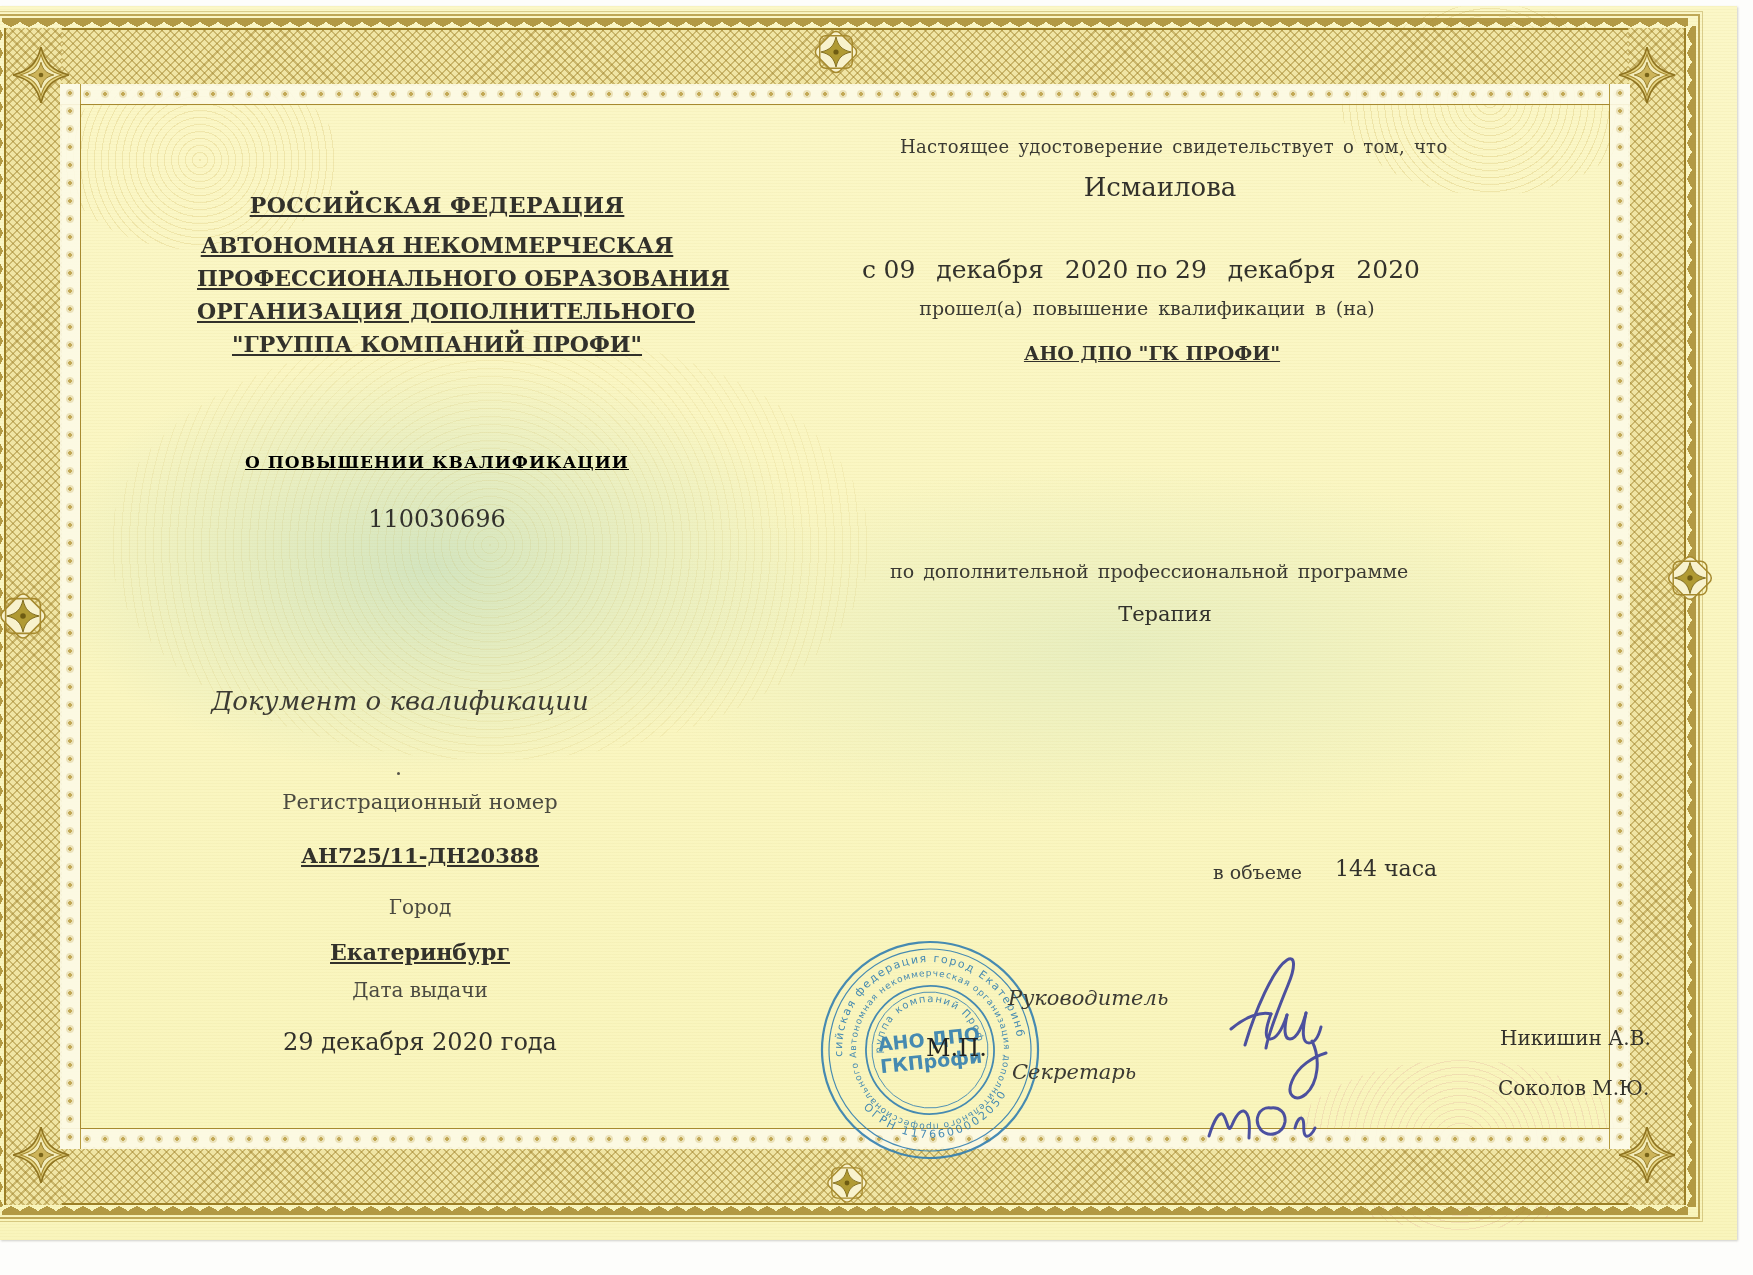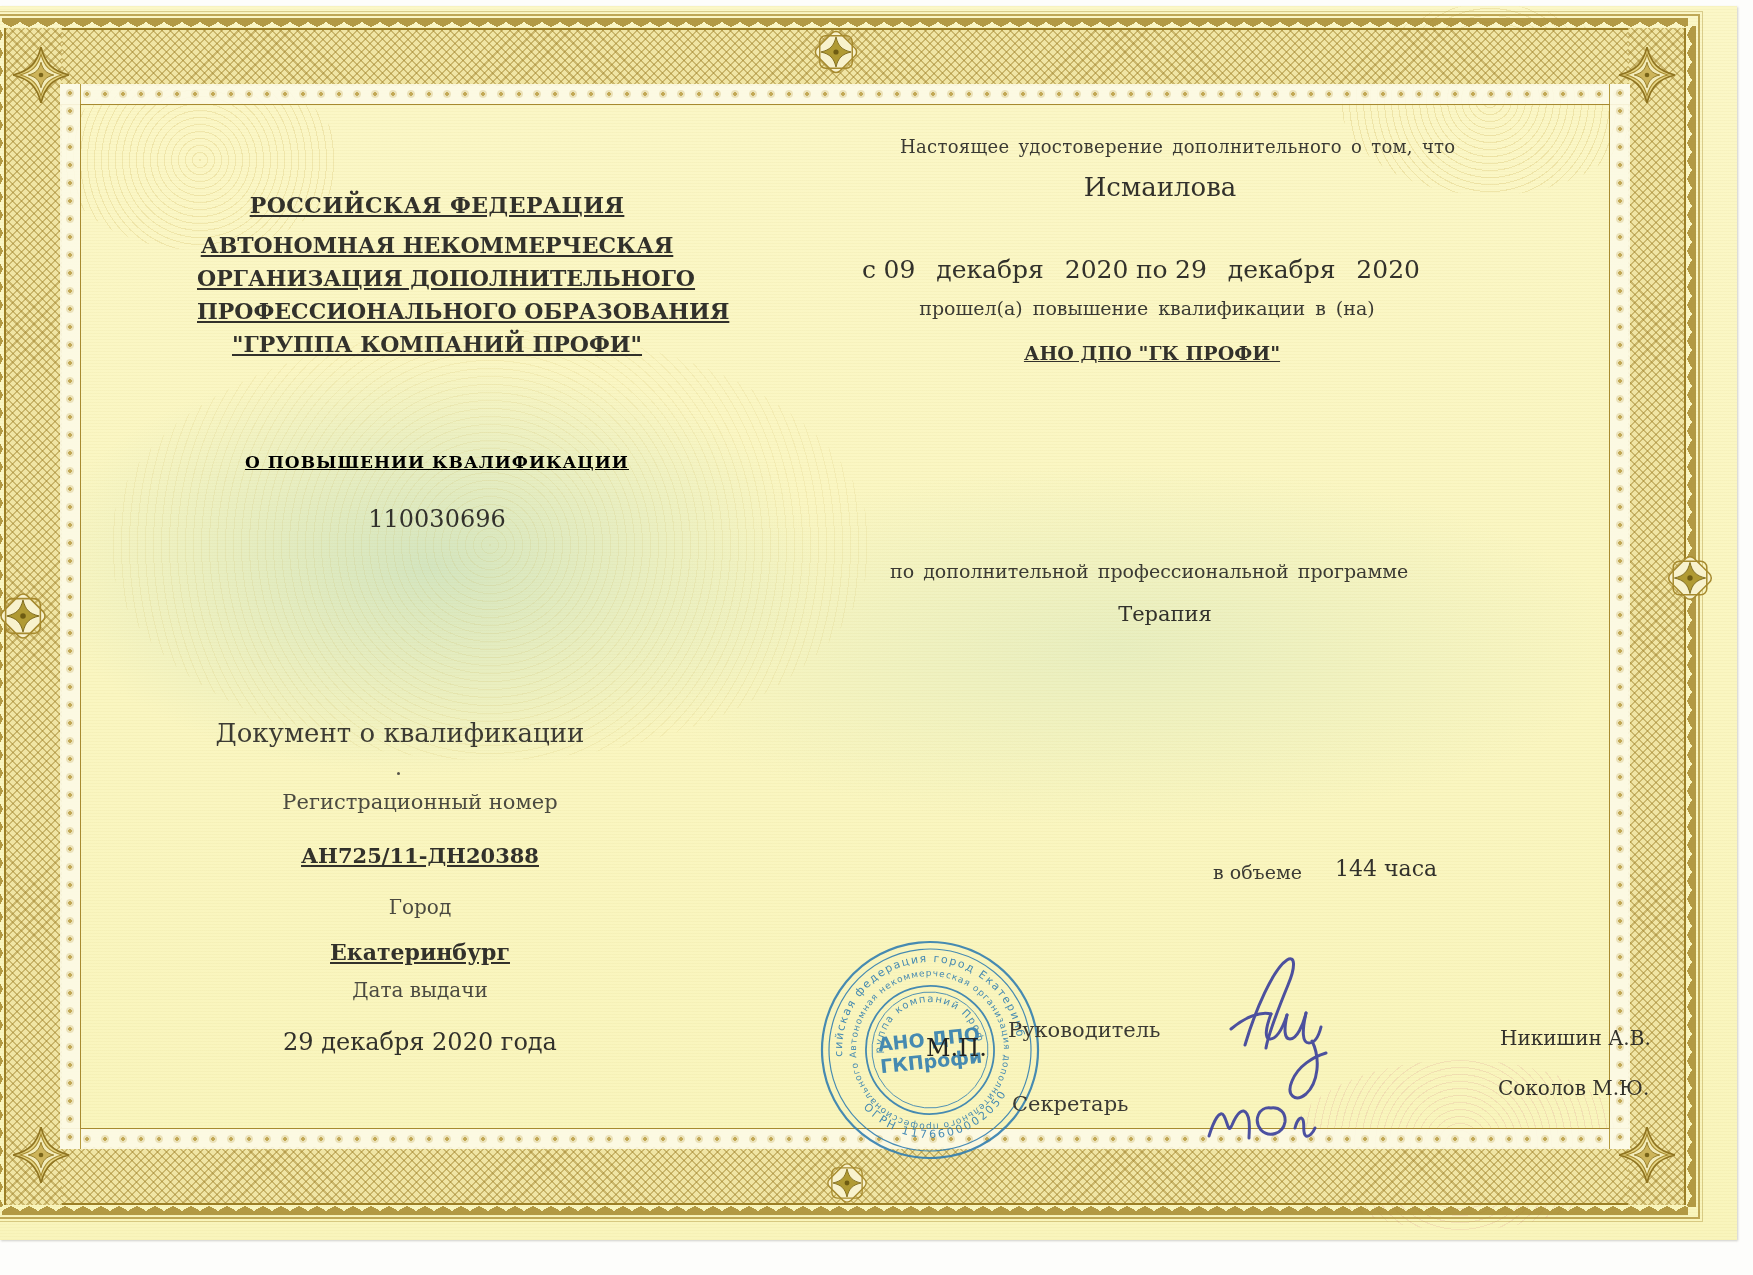--- a/index.html
+++ b/index.html
@@ -10,21 +10,21 @@
       radial-gradient(ellipse 560px 300px at 430px 560px, rgba(148,201,188,.38), rgba(148,201,188,0) 70%),
       radial-gradient(ellipse 720px 260px at 1120px 640px, rgba(168,210,186,.22), rgba(168,210,186,0) 70%),
       linear-gradient(180deg,#fbf7c7 0%,#faf6c1 55%,#f9f5bc 100%);
     box-shadow:1px 1px 2px rgba(120,120,110,.35);}
   .paper::after{content:"";position:absolute;inset:0;
     background:repeating-linear-gradient(0deg, rgba(200,182,100,.07) 0 1px, transparent 1px 3px);}
   .gl{position:absolute;border-radius:50%;pointer-events:none;}
   .abs{position:absolute;white-space:nowrap;}
   .ctr{position:absolute;text-align:center;white-space:nowrap;}
   .b{font-weight:700;text-decoration:underline;}
-  .it{margin-top:32px;}
+  .it{font-style:italic;}
   .lbl{color:#4b4a40;}
   
   .frame{position:absolute;left:4px;top:28px;width:1682px;height:1177px;}
   .outline1{position:absolute;inset:-14px;border:2px solid rgba(171,142,51,.75);}
   .outline2{position:absolute;inset:-17px;border:1px solid rgba(171,142,51,.40);}
   .zz{position:absolute;}
   .zz.t{left:-2px;right:-2px;top:-10px;height:9px;
     background:repeating-conic-gradient(from 298deg at 50% 100%, rgba(166,137,46,.85) 0 124deg, transparent 124deg 360deg);
     background-size:18px 9px;}
   .zz.bo{left:-2px;right:-2px;bottom:-10px;height:9px;
@@ -138,37 +138,37 @@
   <svg class="orn" style="left:1660px;top:548px" width="60" height="60" viewBox="0 0 100 100">
       <rect x="22" y="22" width="56" height="56" rx="10" fill="#f8f2cd" stroke="#a68a2e" stroke-width="2.5" transform="rotate(45 50 50)"></rect>
       <rect x="22" y="22" width="56" height="56" rx="10" fill="none" stroke="#a68a2e" stroke-width="2.5"></rect>
       <path d="M50 24 C54 40 60 46 76 50 C60 54 54 60 50 76 C46 60 40 54 24 50 C40 46 46 40 50 24 Z" fill="#b09a33" stroke="#7a6518" stroke-width="1.5"></path>
       <circle cx="50" cy="50" r="4.5" fill="#6e5c13"></circle>
     </svg>
 
   <div class="ctr b" style="left:197px;top:192px;width:480px;font-size:22px;letter-spacing:.5px">РОССИЙСКАЯ ФЕДЕРАЦИЯ</div>
   <div class="ctr b" style="left:197px;top:229px;width:480px;font-size:22px;line-height:33px">
     <div>АВТОНОМНАЯ НЕКОММЕРЧЕСКАЯ</div>
+    <div>ПРОФЕССИОНАЛЬНОГО ОБРАЗОВАНИЯ</div>
     <div>ОРГАНИЗАЦИЯ ДОПОЛНИТЕЛЬНОГО</div>
-    <div>ПРОФЕССИОНАЛЬНОГО ОБРАЗОВАНИЯ</div>
     <div>"ГРУППА КОМПАНИЙ ПРОФИ"</div>
   </div>
   <div class="ctr b" style="left:197px;top:452px;width:480px;font-size:17px;letter-spacing:1px;text-transform:uppercase;color:#000000">о повышении квалификации</div>
   <div class="ctr" style="left:197px;top:505px;width:480px;font-size:24px">110030696</div>
   <div class="ctr it" style="left:150px;top:686px;width:500px;font-size:26px;color:#3c3b33">Документ о квалификации</div>
 
   <div class="dot" style="left:397px;top:772px"></div>
   <div class="ctr lbl" style="left:180px;top:790px;width:480px;font-size:21px">Регистрационный номер</div>
   <div class="ctr b" style="left:180px;top:843px;width:480px;font-size:21px">АН725/11-ДН20388</div>
   <div class="ctr lbl" style="left:180px;top:895px;width:480px;font-size:20px">Город</div>
   <div class="ctr b" style="left:180px;top:939px;width:480px;font-size:22px">Екатеринбург</div>
   <div class="ctr lbl" style="left:180px;top:978px;width:480px;font-size:20px">Дата выдачи</div>
   <div class="ctr" style="left:180px;top:1028px;width:480px;font-size:24px">29 декабря 2020 года</div>
 
-  <div class="abs" style="left:900px;top:136px;font-size:18px;color:#3b3a33;letter-spacing:.3px;word-spacing:3px">Настоящее удостоверение дополнительного о том, что</div>
+  <div class="abs" style="left:900px;top:136px;font-size:18px;color:#3b3a33;letter-spacing:.3px;word-spacing:3px">Настоящее удостоверение свидетельствует о том, что</div>
   <div class="ctr" style="left:880px;top:172px;width:560px;font-size:26px">Исмаилова</div>
   <div class="abs dateline" style="left:862px;top:255px;width:558px;font-size:25px">
     <span>с</span>
     <span>09 декабря 2020</span>
     <span>по</span>
     <span>29 декабря 2020</span>
   </div>
   <div class="ctr" style="left:877px;top:297px;width:540px;font-size:19px;color:#3b3a33;word-spacing:4px">прошел(а) повышение квалификации в (на)</div>
   <div class="ctr b" style="left:882px;top:342px;width:540px;font-size:19px">АНО ДПО "ГК ПРОФИ"</div>
   <div class="abs" style="left:890px;top:560px;font-size:19px;color:#3b3a33;word-spacing:3px">по дополнительной профессиональной программе</div>

